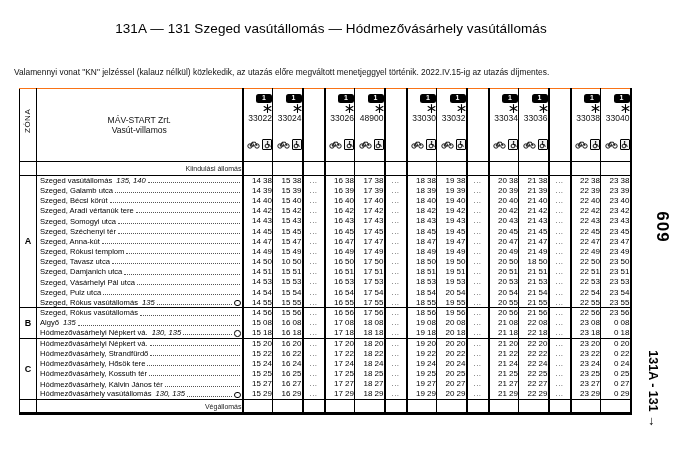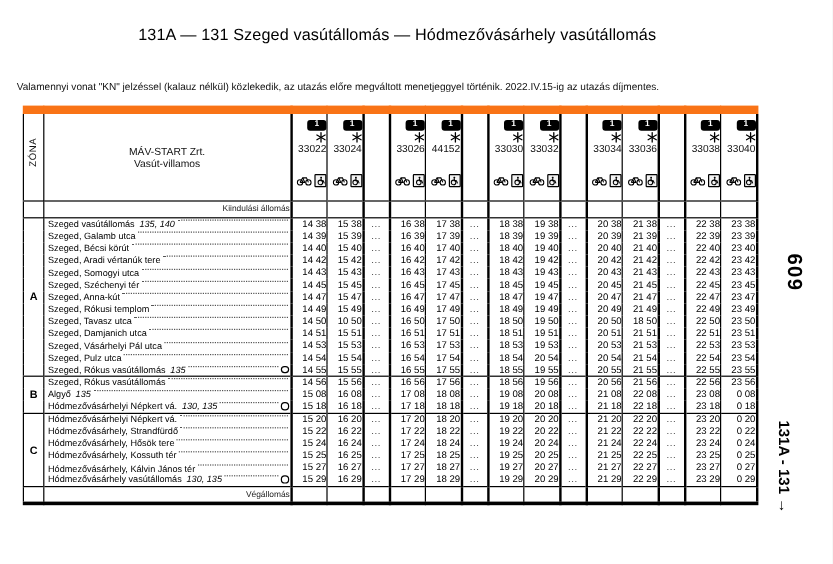--- a/index.html
+++ b/index.html
@@ -14,21 +14,21 @@
   .note{position:absolute;top:67px;left:14px;width:650px;font-size:8.4px;color:#111;}
 
   
   .side-num{position:absolute;left:644px;top:217px;width:36px;text-align:center;
     font-size:17px;font-weight:bold;letter-spacing:1px;transform:rotate(90deg);}
   .side-route{position:absolute;left:598px;top:382px;width:110px;text-align:center;
     font-size:12.5px;font-weight:bold;transform:rotate(90deg);white-space:nowrap;}
 
   
   table#tt{position:absolute;left:19px;top:88px;border-collapse:collapse;table-layout:fixed;
-    border-top:7px solid #f97316;border-left:1px solid #000;border-bottom:3px solid #000;}
+    border-top:1px solid #f97316;border-left:1px solid #000;border-bottom:3px solid #000;}
   #tt td,#tt th{padding:0;margin:0;vertical-align:middle;font-weight:normal;line-height:1;}
   .gl{border-left:2px solid #000;}
   .gr{border-right:2px solid #000;}
   .tl{border-left:1px solid #000;}
   .zc{border-right:1px solid #000;}
   #tt tr.hdr th{border-bottom:1px solid #000;height:72px;}
   #tt tr.r-kii td{border-bottom:1px solid #000;height:13px;}
   #tt tr.zone-start td{border-top:1px solid #000;}
   #tt tr.r-veg td{border-top:1px solid #000;height:12px;}
   #tt tr.st-row{height:10.2px;}
@@ -42,21 +42,21 @@
   .th-in{display:flex;flex-direction:column;align-items:flex-end;height:72px;}
   .badge1{margin-top:5px;width:16px;height:8.5px;background:#000;border-radius:2.5px;
     color:#fff;font-size:7px;font-weight:bold;line-height:8.5px;text-align:center;}
   .snow{margin-top:1px;}
   .tnum{margin-top:1px;font-size:8.5px;color:#111;}
   .hicons{margin-top:auto;margin-bottom:11px;display:flex;align-items:center;gap:2px;}
   .wcbox{border:0.8px solid #000;border-radius:1px;display:flex;align-items:center;
     justify-content:center;width:8px;height:9px;background:#f2f2f2;}
 
   .endlbl{font-size:7px;color:#222;text-align:right;padding-right:6px;}
-  .st{display:flex;align-items:flex-start;padding-left:3px;font-size:7.6px;white-space:nowrap;}
+  .st{display:flex;align-items:flex-end;padding-left:3px;font-size:7.6px;white-space:nowrap;}
   .nm{color:#000;}
   .rf{font-style:italic;margin-left:4px;}
   .ld{flex:1 1 auto;min-width:4px;border-bottom:1px dotted #555;margin:0 2px 1.5px 2px;}
   .circ{flex:0 0 auto;width:4.5px;height:4.5px;border:1.4px solid #000;border-radius:50%;
     margin:0 1px 0 0;}
   .tcell{text-align:right;padding-right:4px;font-size:8px;color:#000;white-space:pre;}
   .dcell{text-align:center;font-size:8px;color:#444;letter-spacing:0.5px;}
 </style>
 </head>
 <body>
@@ -192,21 +192,21 @@
           <th class="th-train tl gr">
             <div class="th-in">
               <div class="badge1">1</div>
               <svg class="snow" width="9" height="9" viewBox="0 0 10 10">
                 <g stroke="#000" stroke-width="1.2" stroke-linecap="round">
                   <line x1="5" y1="0.6" x2="5" y2="9.4"></line>
                   <line x1="1.2" y1="2.8" x2="8.8" y2="7.2"></line>
                   <line x1="8.8" y1="2.8" x2="1.2" y2="7.2"></line>
                 </g>
               </svg>
-              <div class="tnum">44152</div>
+              <div class="tnum">48900</div>
               <div class="hicons">
                 <svg width="13" height="9" viewBox="0 0 13 9">
                   <g stroke="#000" stroke-width="0.9" fill="none">
                     <circle cx="3" cy="6" r="2.2"></circle>
                     <circle cx="10" cy="6" r="2.2"></circle>
                     <path d="M3 6 L5.2 2.2 L8.4 2.2 L10 6 M5.2 2.2 L7 6 L3 6"></path>
                   </g>
                 </svg>
                 <span class="wcbox">
                   <svg width="7" height="8" viewBox="0 0 7 8">

